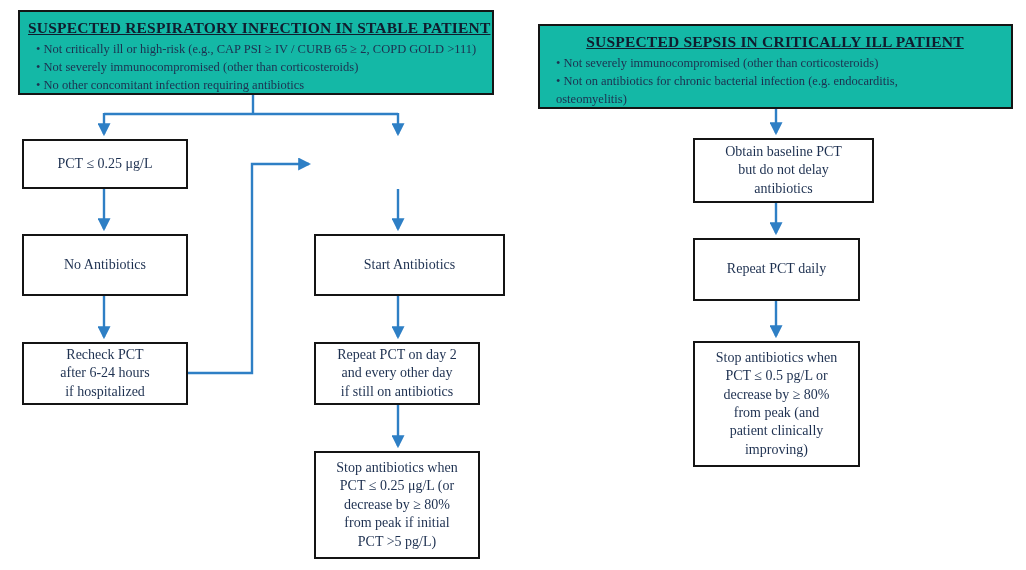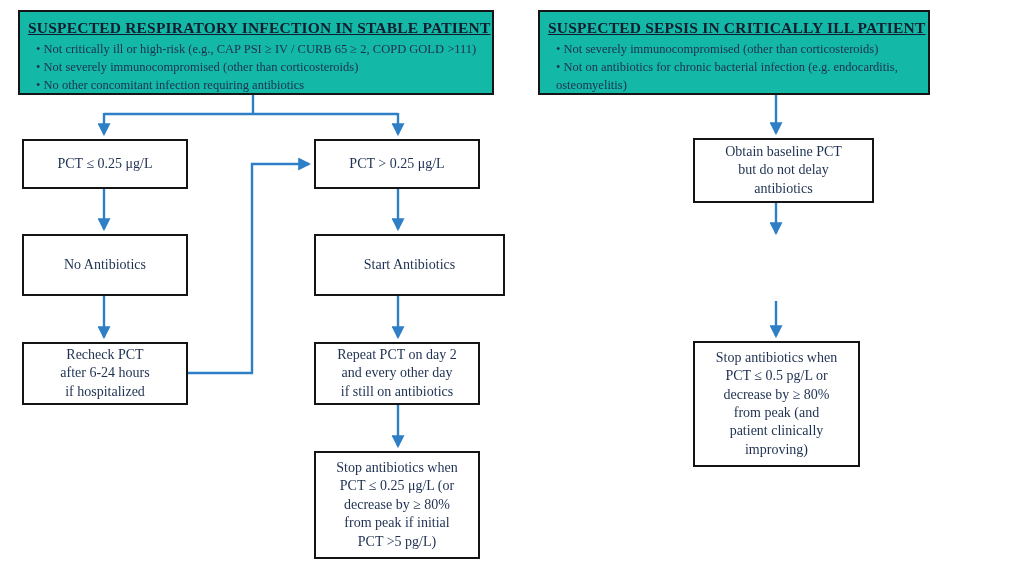--- a/index.html
+++ b/index.html
@@ -94,51 +94,51 @@
 
   <div class="hdr-box" style="left:18px; top:10px; width:476px; height:85px;">
     <div class="hdr-title">SUSPECTED RESPIRATORY INFECTION IN STABLE PATIENT</div>
     <div class="bullet">• Not critically ill or high-risk (e.g., CAP PSI ≥ IV / CURB 65 ≥ 2, COPD GOLD &gt;111)</div>
     <div class="bullet">• Not severely immunocompromised (other than corticosteroids)</div>
     <div class="bullet">• No other concomitant infection requiring antibiotics</div>
   </div>
 
   <div class="node" style="left:22px; top:139px; width:166px; height:50px;">PCT ≤ 0.25 μg/L</div>
 
-  <div class="node" style="left:314px; top:139px; width:166px; height:50px;">PCT &gt; 0.25 μg/L</div>
 
   <div class="node" style="left:22px; top:234px; width:166px; height:62px;">No Antibiotics</div>
 
   <div class="node" style="left:314px; top:234px; width:191px; height:62px;">Start Antibiotics</div>
 
   <div class="node" style="left:22px; top:342px; width:166px; height:63px;">Recheck PCT
 after 6-24 hours
 if hospitalized</div>
 
   <div class="node" style="left:314px; top:342px; width:166px; height:63px;">Repeat PCT on day 2
 and every other day
 if still on antibiotics</div>
 
   <div class="node" style="left:314px; top:451px; width:166px; height:108px;">Stop antibiotics when
 PCT ≤ 0.25 μg/L (or
 decrease by ≥ 80%
 from peak if initial
 PCT &gt;5 pg/L)</div>
 
-  <div class="hdr-box" style="left:538px; top:10px; width:392px; height:85px;">
+  <div class="hdr-box" style="left:538px; top:24px; width:475px; height:85px;">
     <div class="hdr-title">SUSPECTED SEPSIS IN CRITICALLY ILL PATIENT</div>
     <div class="bullet">• Not severely immunocompromised (other than corticosteroids)</div>
     <div class="bullet">• Not on antibiotics for chronic bacterial infection (e.g. endocarditis,
 osteomyelitis)</div>
   </div>
 
   <div class="node" style="left:693px; top:138px; width:181px; height:65px;">Obtain baseline PCT
 but do not delay
 antibiotics</div>
 
+  <div class="node" style="left:693px; top:238px; width:167px; height:63px;">Repeat PCT daily</div>
 
   <div class="node" style="left:693px; top:341px; width:167px; height:126px;">Stop antibiotics when
 PCT ≤ 0.5 pg/L or
 decrease by ≥ 80%
 from peak (and
 patient clinically
 improving)</div>
 
 </div>
 

